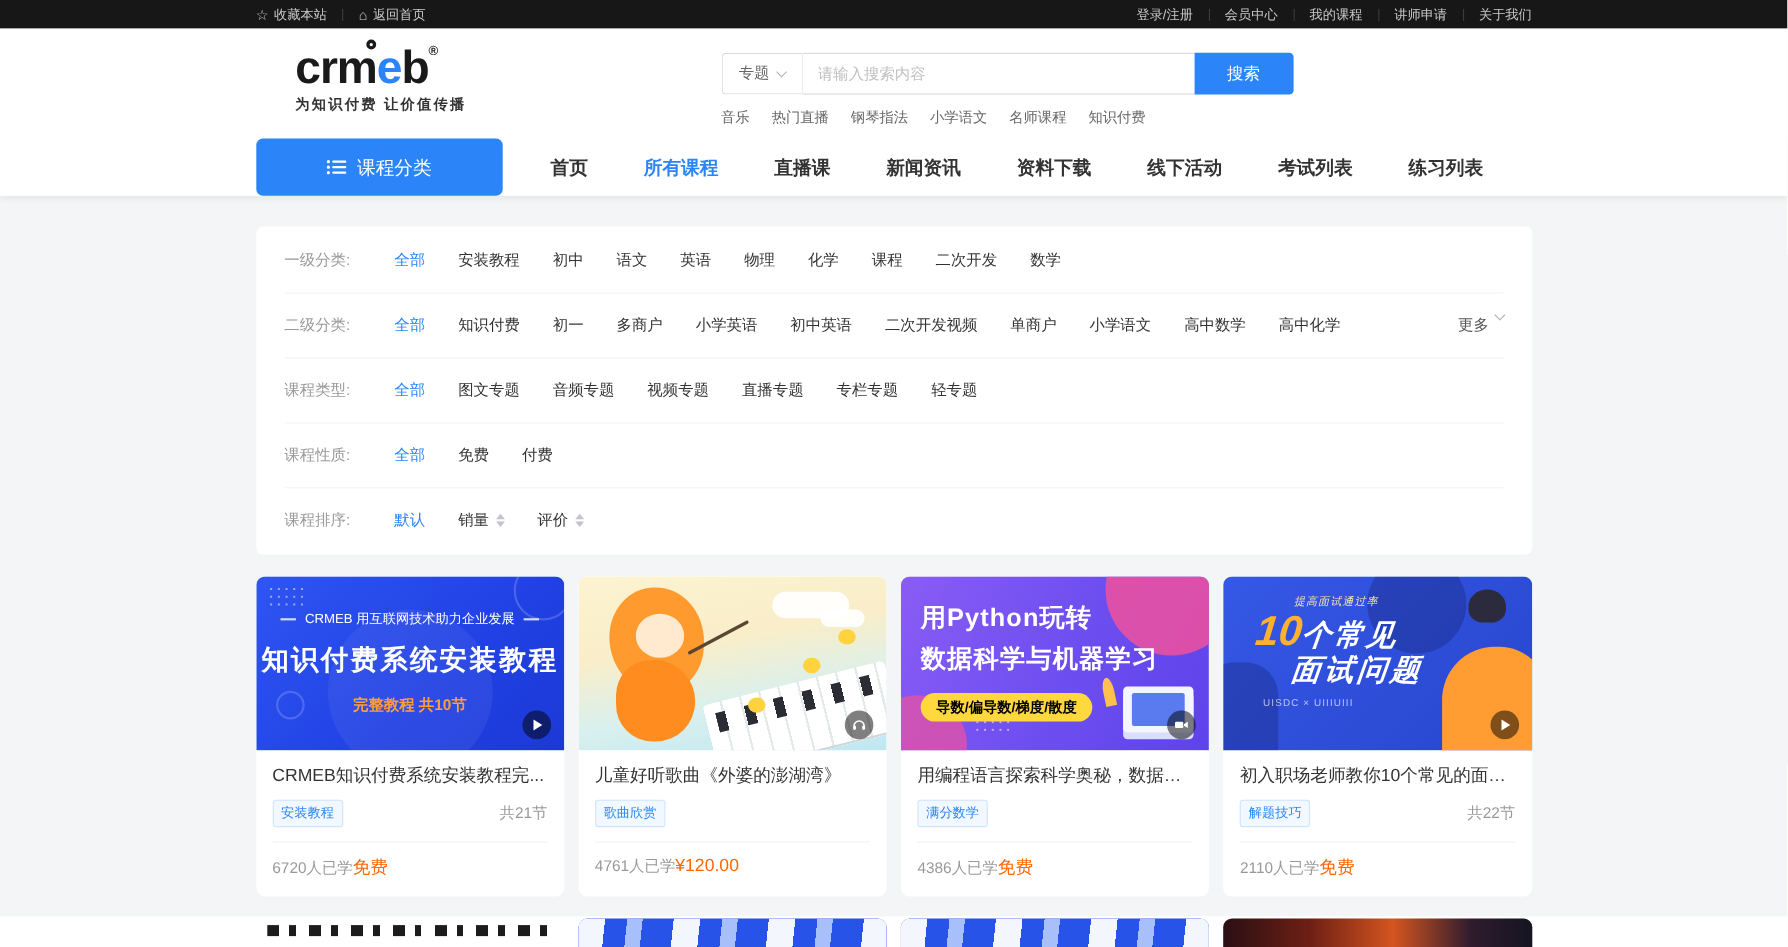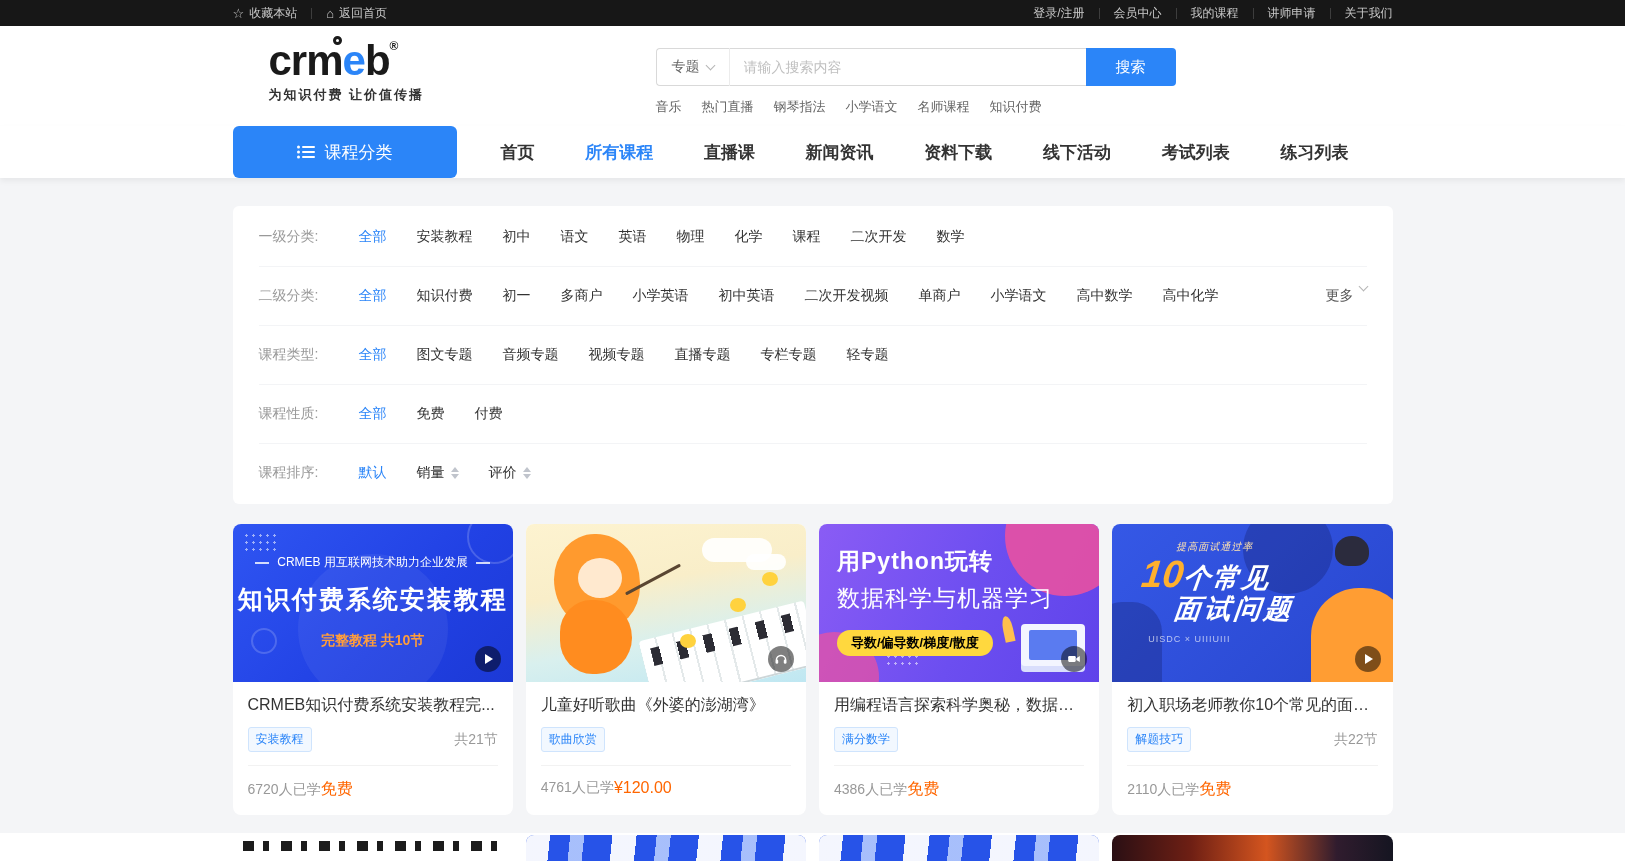--- a/index.html
+++ b/index.html
@@ -99,21 +99,21 @@
   .bn2 .chick { position:absolute; width:16px; height:14px; background:#ffd23e; border-radius:50%; }
   .bn2 .k1 { right:60px; bottom:70px; } .bn2 .k2 { right:110px; bottom:34px; } .bn2 .k3 { right:28px; bottom:96px; }
 
   
   .bn3 { background:linear-gradient(115deg,#8a5cf5 0%,#6c4ef0 55%,#5f43ea 100%); color:#fff; }
   .bn3 .blob { position:absolute; border-radius:50%; background:#f0519e; }
   .bn3 .b1 { width:120px; height:120px; right:-26px; top:-48px; opacity:.85; }
   .bn3 .b2 { width:90px; height:90px; left:-30px; bottom:-40px; opacity:.7; }
   .bn3 .dots { left:66px; bottom:14px; }
   .bn3-l1 { font-size:23px; font-weight:bold; margin:22px 0 0 18px; letter-spacing:1px; position:relative; }
-  .bn3-l2 { font-size:23px; font-weight:normal; margin:6px 0 0 18px; letter-spacing:1px; position:relative; }
+  .bn3-l2 { font-size:23px; font-weight:bold; margin:6px 0 0 18px; letter-spacing:1px; position:relative; }
   .bn3-badge { display:inline-block; background:#ffd83e; color:#000000; font-size:13px; font-weight:bold;
     border-radius:999px; padding:4px 14px; margin:16px 0 0 18px; position:relative; }
   .bn3 .laptop { position:absolute; right:14px; bottom:16px; width:64px; height:42px; background:#f3f5ff; border-radius:4px; box-shadow:0 6px 0 #d9defc; }
   .bn3 .laptop::after { content:""; position:absolute; inset:6px 8px; background:#5a7bf0; border-radius:2px; }
   .bn3 .plant { position:absolute; right:86px; bottom:40px; width:10px; height:26px; background:#ffc04d; border-radius:50% 50% 0 0; transform:rotate(-12deg); }
 
   
   .bn4 { background:linear-gradient(135deg,#3558e6 0%,#2846ce 100%); color:#fff; }
   .bn4 .sil { position:absolute; background:rgba(10,16,70,.25); border-radius:50%; }
   .bn4 .s1 { width:90px; height:90px; right:60px; top:-20px; }

